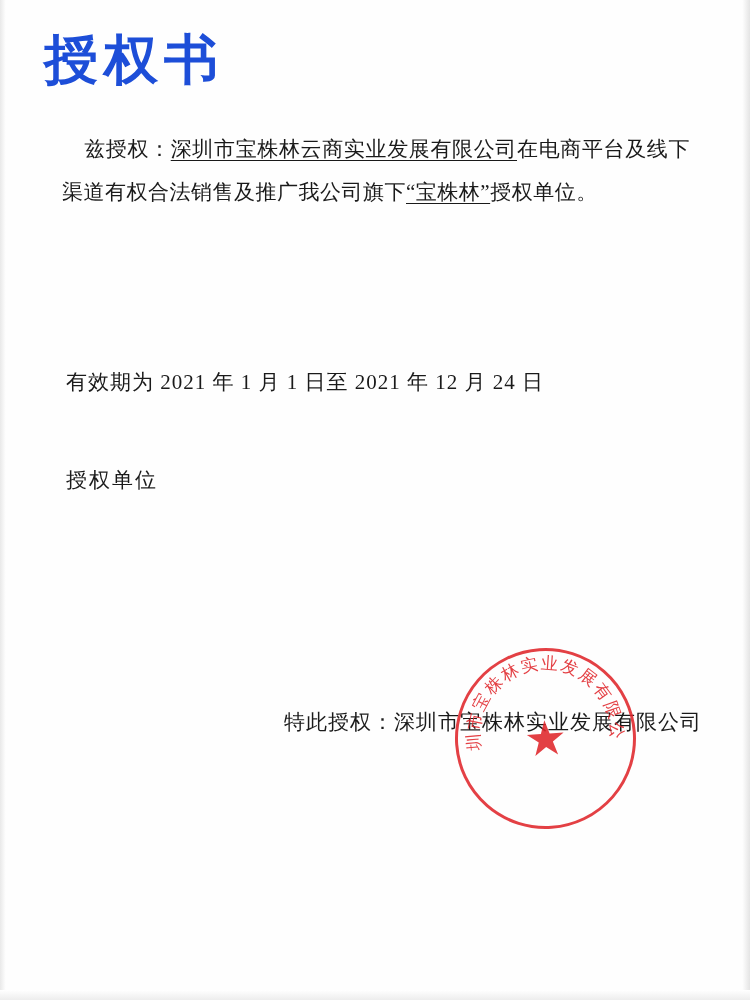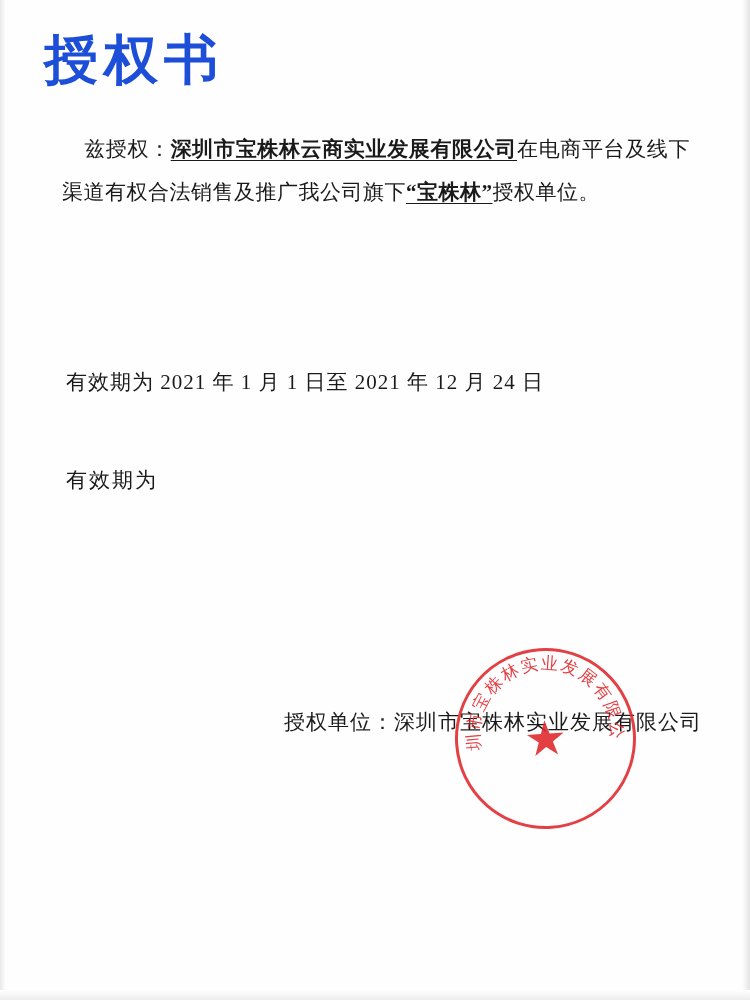--- a/index.html
+++ b/index.html
@@ -66,21 +66,20 @@
     text-align: justify;
   }
   .para-indent {
     display: inline-block;
     width: 22px;
   }
   .u-line {
     text-decoration: underline;
     text-underline-offset: 4px;
     text-decoration-thickness: 1px;
-    font-weight: bold;
   }
 
   .term-line {
     position: absolute;
     top: 368px;
     left: 66px;
     font-size: 21px;
     letter-spacing: 1px;
   }
   .decl-line {
@@ -165,25 +164,25 @@
   <div class="scan-edge-bottom"></div>
 
   <div class="doc-title">授权书</div>
 
   <div class="body-block">
     <span class="para-indent"></span><span>兹授权：</span><span class="u-line">深圳市宝株林云商实业发展有限公司</span><span>在电商平台及线下渠道有权合法销售及推广我公司旗下</span><span class="u-line">“宝株林”</span><span>授权单位。</span>
   </div>
 
   <div class="term-line">有效期为 2021 年 1 月 1 日至 2021 年 12 月 24 日</div>
 
-  <div class="decl-line">有效期为</div>
+  <div class="decl-line">授权单位</div>
 
   <div class="sign-block">
     <div class="sign-row">
-      <span>授权单位：</span><span>深圳市宝株林实业发展有限公司</span>
+      <span>特此授权：</span><span>深圳市宝株林实业发展有限公司</span>
     </div>
   </div>
 
   <div class="seal">
     <div class="seal-inner">
       <svg class="seal-arc" viewBox="0 0 175 175">
         <defs>
           <path id="arcpath" d="M 22,92 A 66,66 0 1 1 153,92"></path>
         </defs>
         <text>

